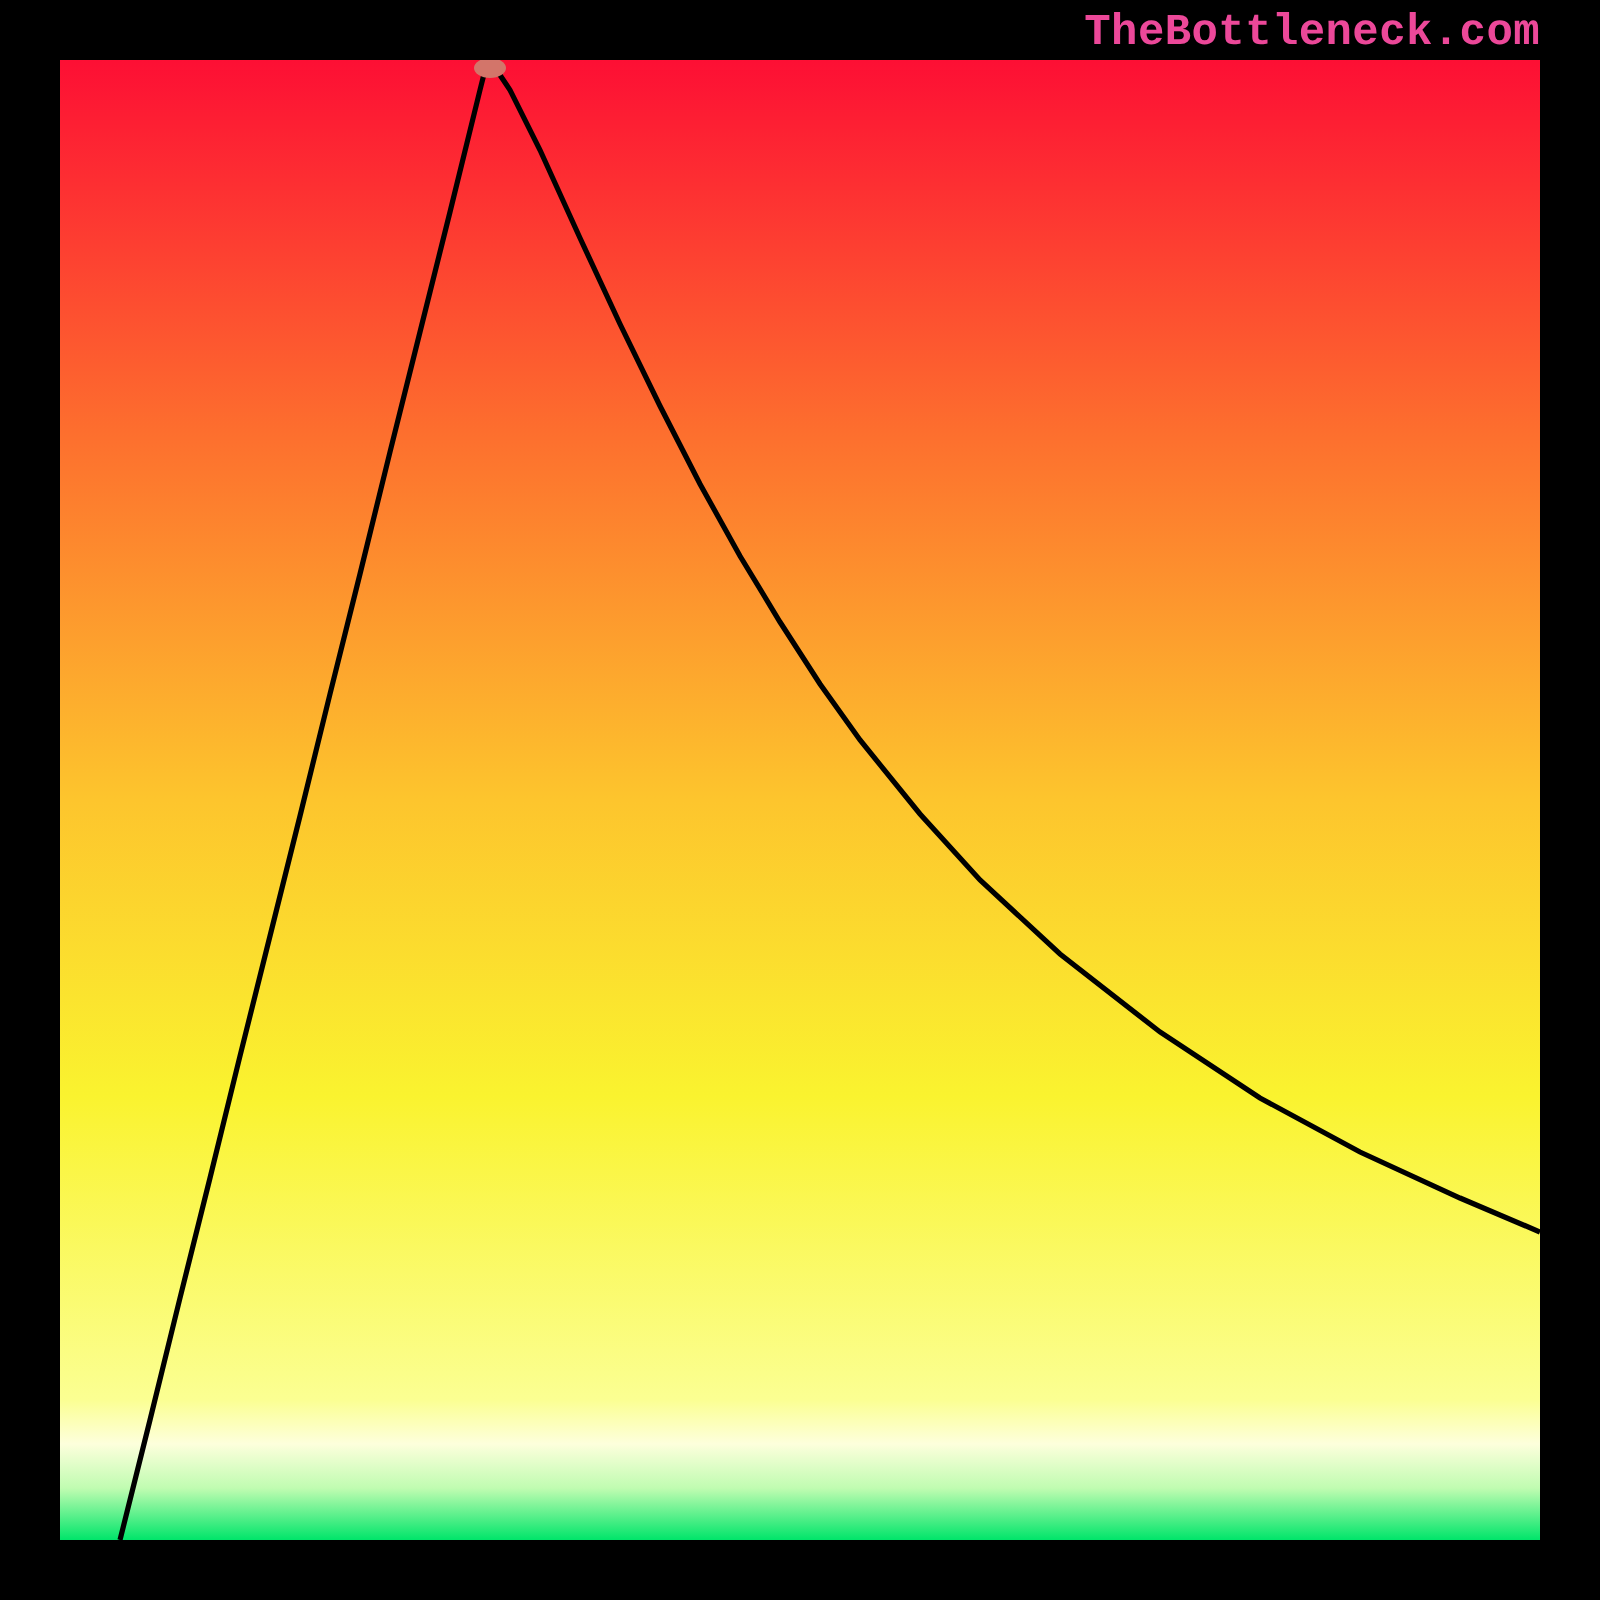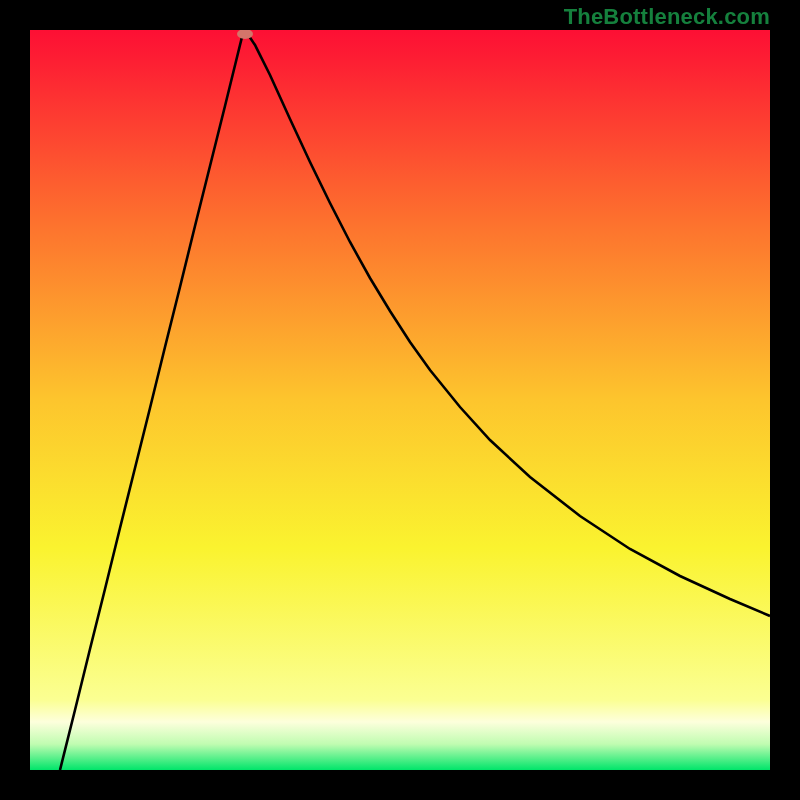--- a/index.html
+++ b/index.html
@@ -14,24 +14,24 @@
     position: absolute;
     left: 30px;
     top: 30px;
     width: 740px;
     height: 740px;
   }
   .watermark {
     position: absolute;
     top: 4px;
     right: 30px;
-    font-family: Liberation Sans, sans-serif;
+    font-family: Liberation Mono, monospace;
     font-size: 22px;
     font-weight: 600;
-    color: #15803d;
+    color: #ec4899;
     letter-spacing: 0.2px;
   }
   svg {
     display: block;
   }
 </style>
 </head>
 <body>
 
 <div class="watermark">TheBottleneck.com</div>

